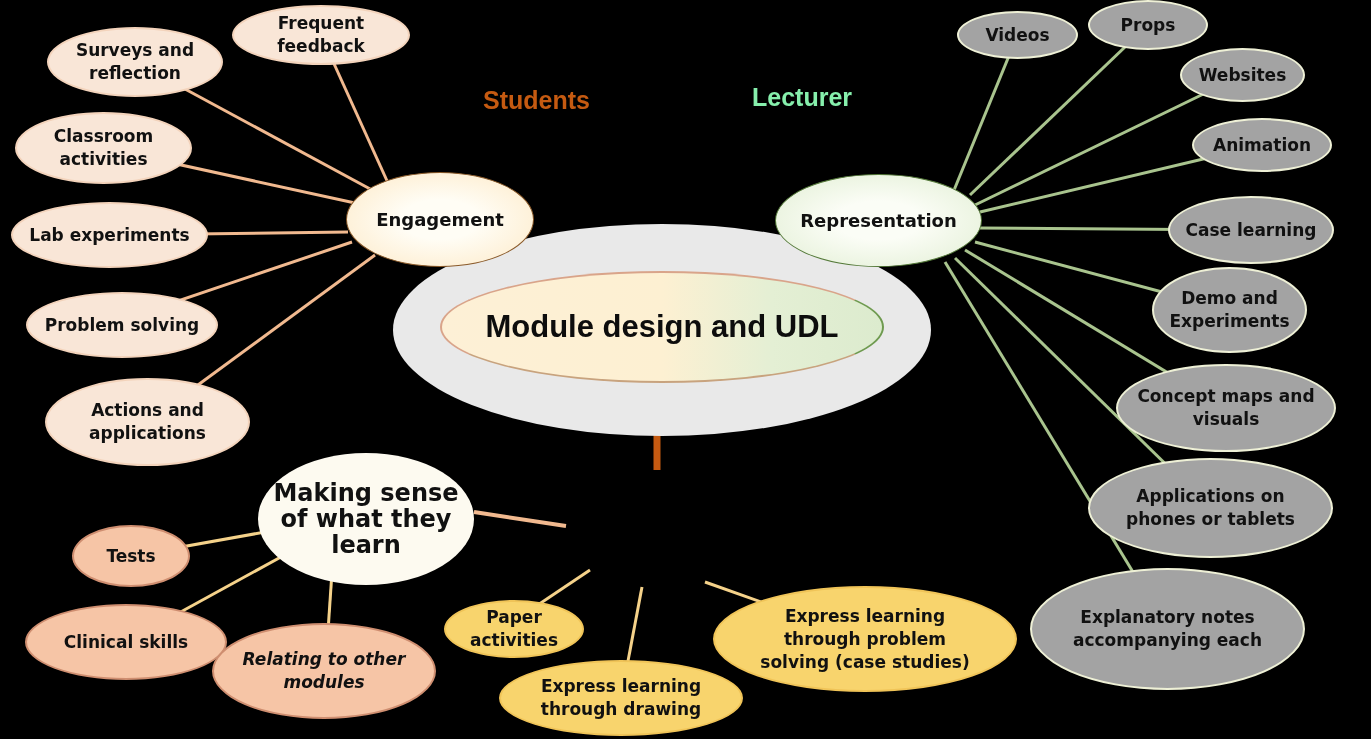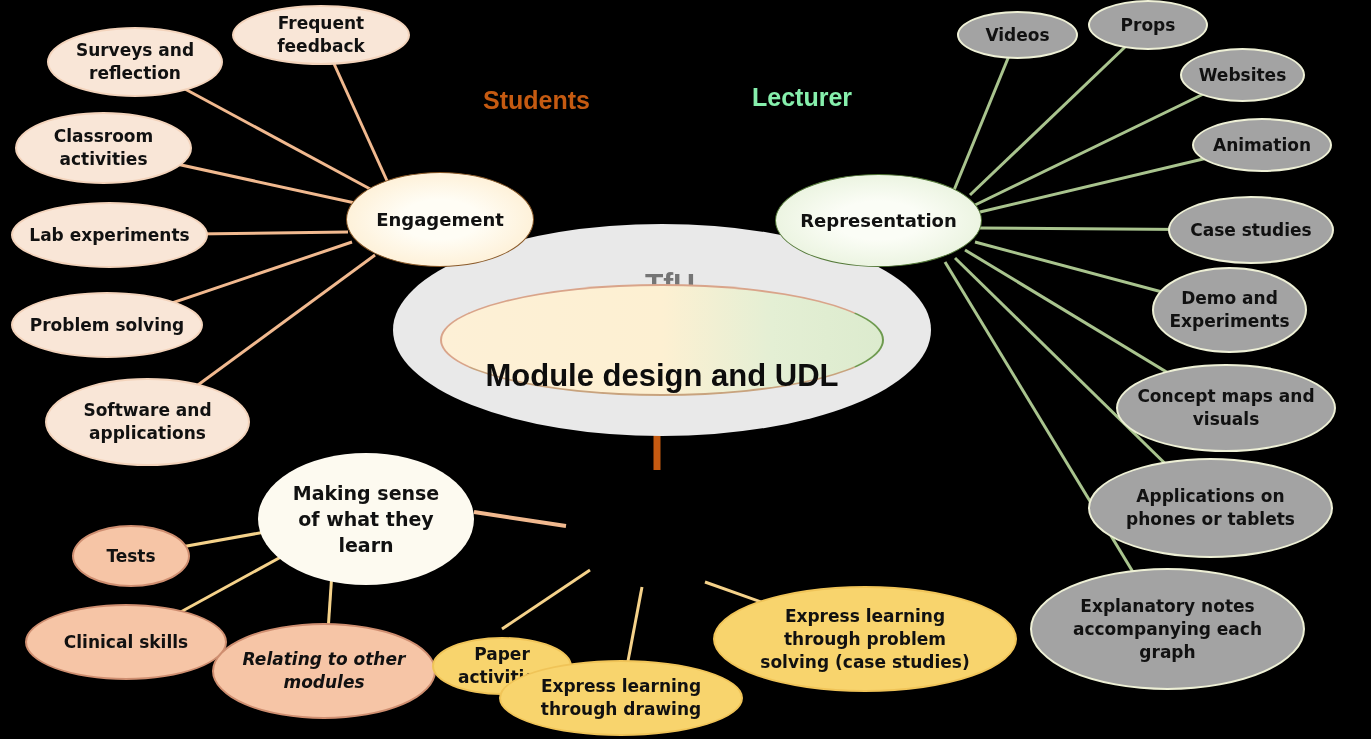--- a/index.html
+++ b/index.html
@@ -11,29 +11,29 @@
           justify-content:center; text-align:center; box-sizing:border-box;
           font-weight:bold; color:#111; font-size:17px; line-height:23px; padding:0 8px; }
   .node span { display:block; }
   .eng-leaf  { background:#f9e6d7; border:2px solid #f3d3bb; }
   .rep-leaf  { background:#a3a3a3; border:2px solid #eef0d6; }
   .mk-leaf   { background:#f6c5a6; border:2px solid #cf8e70; }
   .act-leaf  { background:#f8d46d; border:2px solid #f0c458; }
   .hub-eng   { background:radial-gradient(ellipse at center,#fffdf5 30%,#fde9c6 100%); border:1.5px solid #8a5a2a; font-size:18px; }
   .hub-rep   { background:radial-gradient(ellipse at center,#fbfdf6 30%,#e1eed3 100%); border:1.5px solid #557a3a; font-size:18px; }
   .hub-act   { background:radial-gradient(ellipse at center,#fffaf0 40%,#fde6c4 100%); font-size:19px; line-height:27px; }
-  .hub-mk    { background:#fdfaf0; font-size:19px; line-height:26px; }
+  .hub-mk    { background:#fdfaf0; font-size:24px; line-height:26px; }
   .group-label { position:absolute; font-weight:bold; font-size:25px; font-family:"Liberation Sans", sans-serif; }
   #tfu-ring { position:absolute; left:393px; top:224px; width:538px; height:212px; border-radius:50%; background:#e9e9e9; }
   #tfu-label { position:absolute; left:620px; top:226px; width:100px; text-align:center;
                font-size:30px; font-weight:bold; color:#757575; font-family:"Liberation Sans", sans-serif;margin-top:41px; }
-  #core { position:absolute; left:440px; top:284px; width:444px; height:112px; border-radius:50%;
+  #core { position:absolute; left:440px; top:271px; width:444px; height:112px; border-radius:50%;
           background:linear-gradient(90deg,#fdf0d6 0%,#fdf0d2 50%,#e4efd4 75%,#dcebce 100%);
           border:2px solid; border-color:#d9a48a #6e9a4f #c8a37e #d9a48a;
-          display:flex; align-items:flex-end; justify-content:center; box-sizing:border-box; }
+          display:flex; align-items:center; justify-content:center; box-sizing:border-box; }
   #core span { font-size:31px; font-weight:bold; color:#0d0d0d; font-family:"Liberation Sans", sans-serif; }
 </style>
 </head>
 <body>
 
 <div id="stage">
   <svg id="links" width="1371" height="739">
       <line x1="481" y1="262" x2="504" y2="290" stroke="#c55a11" stroke-width="7"></line>
       <line x1="837" y1="262" x2="821" y2="289" stroke="#548235" stroke-width="7"></line>
       <line x1="657" y1="386" x2="657" y2="470" stroke="#c55a11" stroke-width="7"></line>
@@ -101,28 +101,28 @@
         <div>
           <span>Classroom</span>
           <span>activities</span>
         </div>
       </div>
       <div class="node eng-leaf" style="left: 11px; top: 202px; width: 197px; height: 66px;">
         <div>
           <span>Lab experiments</span>
         </div>
       </div>
-      <div class="node eng-leaf" style="left: 11px; top: 292px; width: 192px; height: 66px;">
+      <div class="node eng-leaf" style="left: 26px; top: 292px; width: 192px; height: 66px;">
         <div>
           <span>Problem solving</span>
         </div>
       </div>
       <div class="node eng-leaf" style="left: 45px; top: 378px; width: 205px; height: 88px;">
         <div>
-          <span>Software and</span>
+          <span>Actions and</span>
           <span>applications</span>
         </div>
       </div>
       <div class="node rep-leaf" style="left: 957px; top: 11px; width: 121px; height: 48px;">
         <div>
           <span>Videos</span>
         </div>
       </div>
       <div class="node rep-leaf" style="left: 1088px; top: 0px; width: 120px; height: 50px;">
         <div>
@@ -134,21 +134,21 @@
           <span>Websites</span>
         </div>
       </div>
       <div class="node rep-leaf" style="left: 1192px; top: 118px; width: 140px; height: 54px;">
         <div>
           <span>Animation</span>
         </div>
       </div>
       <div class="node rep-leaf" style="left: 1168px; top: 196px; width: 166px; height: 68px;">
         <div>
-          <span>Case studies</span>
+          <span>Case learning</span>
         </div>
       </div>
       <div class="node rep-leaf" style="left: 1152px; top: 267px; width: 155px; height: 86px;">
         <div>
           <span>Demo and</span>
           <span>Experiments</span>
         </div>
       </div>
       <div class="node rep-leaf" style="left: 1116px; top: 364px; width: 220px; height: 88px;">
         <div>
@@ -159,40 +159,39 @@
       <div class="node rep-leaf" style="left: 1088px; top: 458px; width: 245px; height: 100px;">
         <div>
           <span>Applications on</span>
           <span>phones or tablets</span>
         </div>
       </div>
       <div class="node rep-leaf" style="left: 1030px; top: 568px; width: 275px; height: 122px;">
         <div>
           <span>Explanatory notes</span>
           <span>accompanying each</span>
-          <span>graph</span>
         </div>
       </div>
       <div class="node mk-leaf" style="left: 72px; top: 525px; width: 118px; height: 62px;">
         <div>
           <span>Tests</span>
         </div>
       </div>
       <div class="node mk-leaf" style="left: 25px; top: 604px; width: 202px; height: 76px;">
         <div>
           <span>Clinical skills</span>
         </div>
       </div>
       <div class="node mk-leaf" style="left: 212px; top: 623px; width: 224px; height: 96px; font-style: italic;">
         <div>
           <span>Relating to other</span>
           <span>modules</span>
         </div>
       </div>
-      <div class="node act-leaf" style="left: 432px; top: 600px; width: 140px; height: 58px; margin-top: 37px;">
+      <div class="node act-leaf" style="left: 444px; top: 600px; width: 140px; height: 58px;">
         <div>
           <span>Paper</span>
           <span>activities</span>
         </div>
       </div>
       <div class="node act-leaf" style="left: 499px; top: 660px; width: 244px; height: 76px;">
         <div>
           <span>Express learning</span>
           <span>through drawing</span>
         </div>

